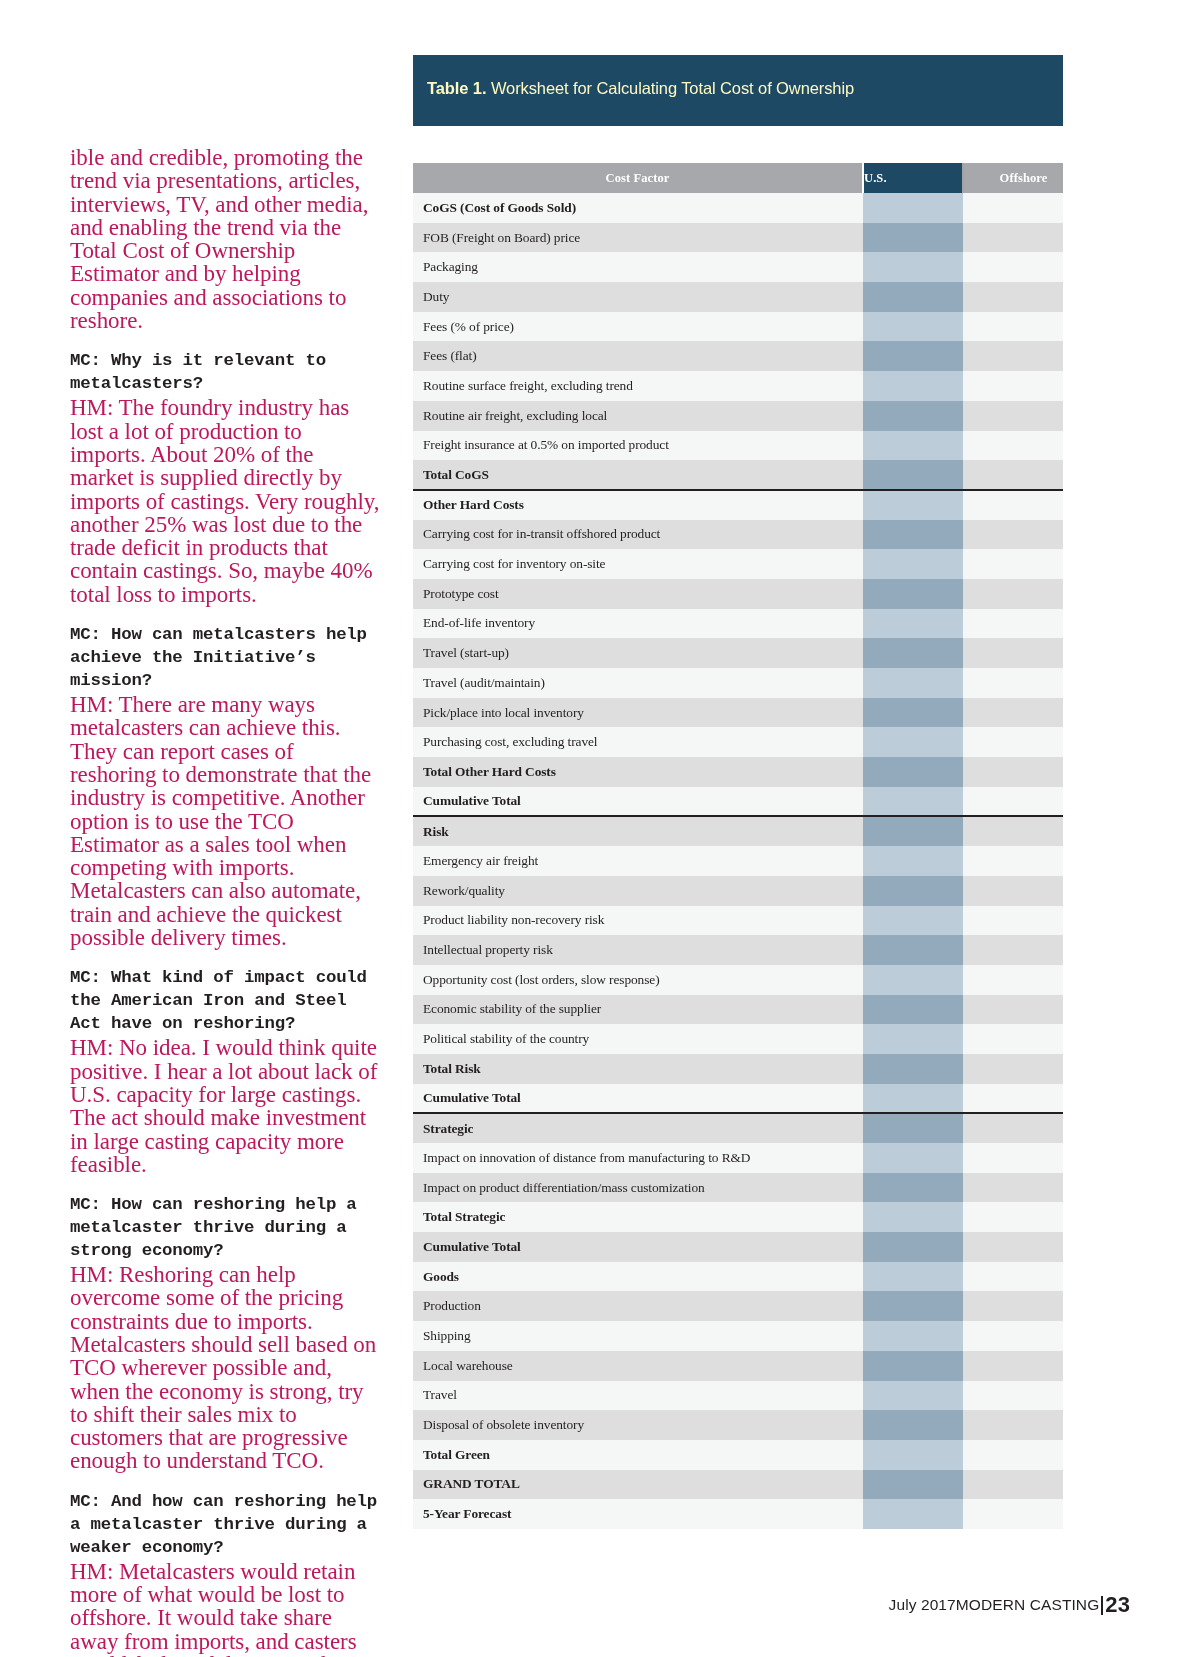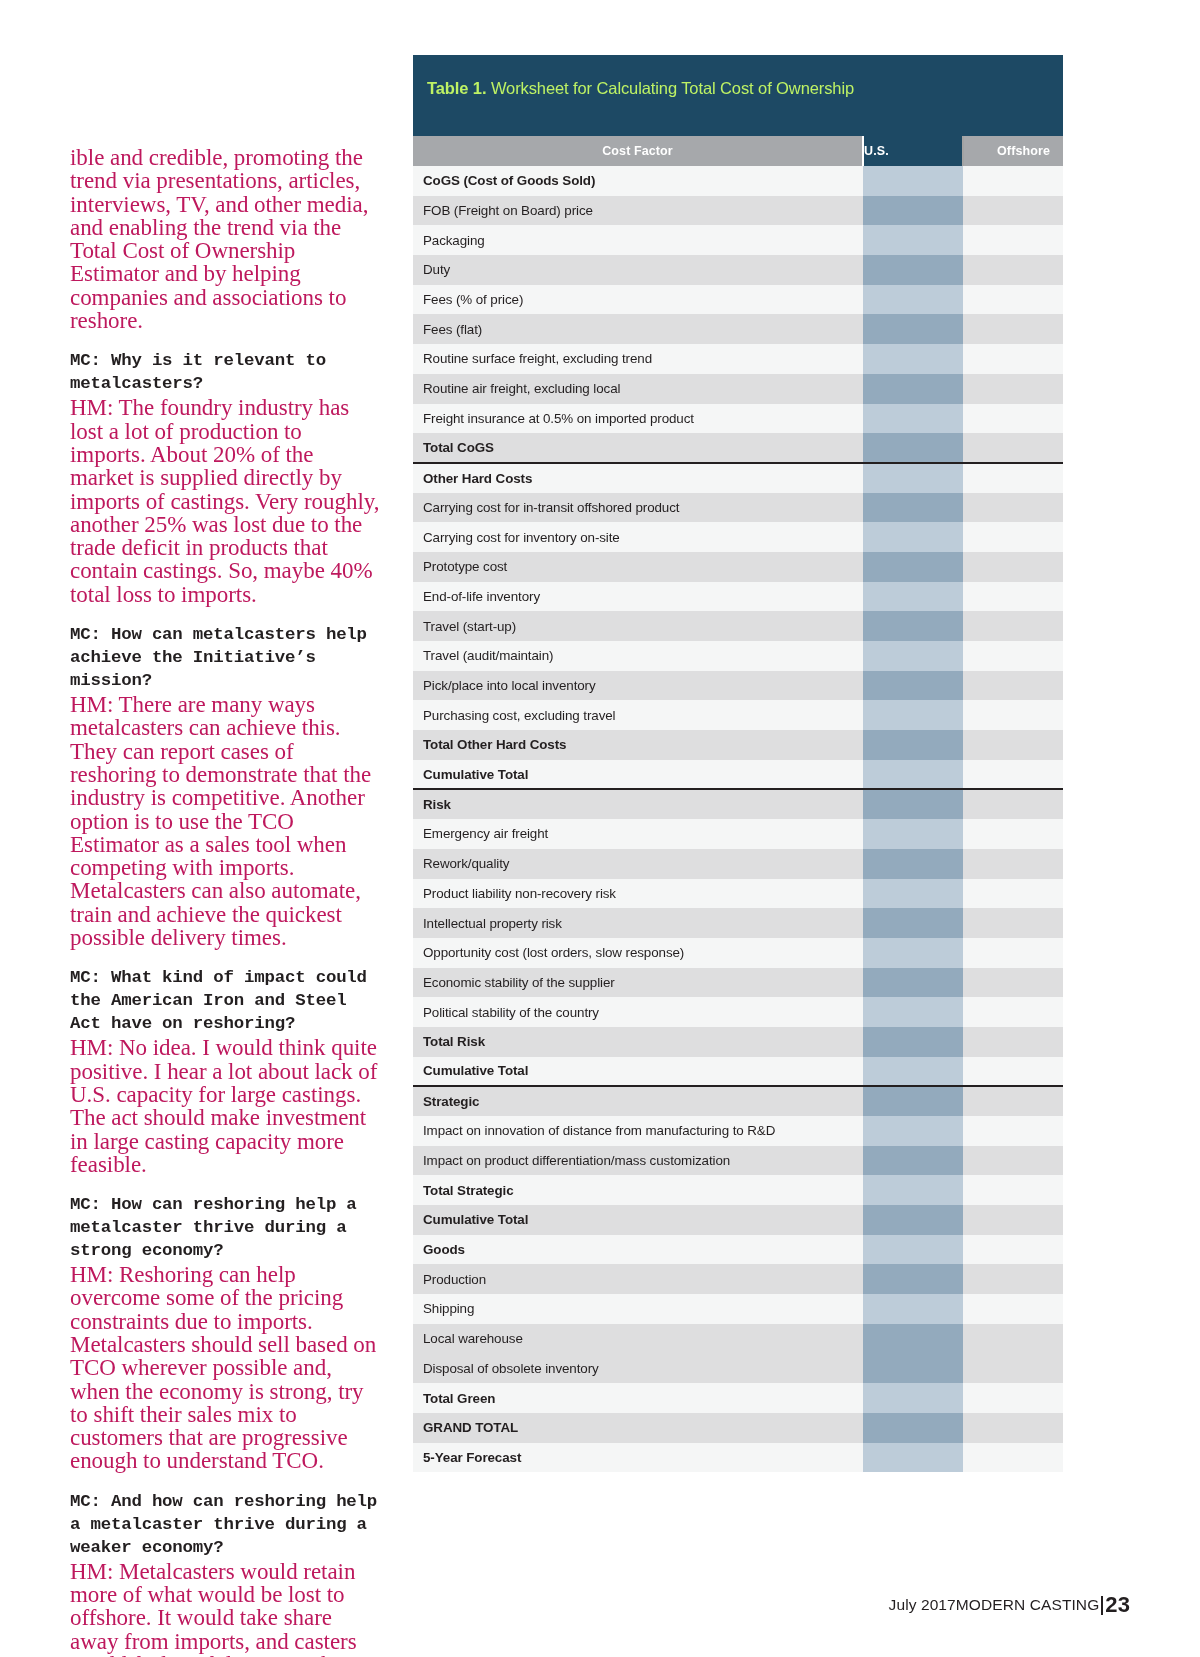--- a/index.html
+++ b/index.html
@@ -42,34 +42,35 @@
 
   
   .table-wrap {
     position: absolute;
     left: 413px;
     top: 55px;
     width: 650px;
   }
   .tbl-title {
     background: #1d4964;
-    color: #bef264;
+    color: #fef9c3;
     font-family: "Liberation Sans", sans-serif;
     font-size: 16.5px;
-    padding: 24px 0 38px 14px;
+    padding: 24px 0 28px 14px;
     letter-spacing: -0.1px;
     white-space: nowrap;
   }
   .tbl-title .t-strong { font-weight: bold; }
 
   table.tco {
     border-collapse: collapse;
     width: 650px;
     table-layout: fixed;
-    font-family: Liberation Sans, sans-serif;
+    font-family: Liberation Serif, serif;
+    margin-top: 37px;
   }
   table.tco col.c-factor  { width: 450px; }
   table.tco col.c-us      { width: 100px; }
   table.tco col.c-off     { width: 100px; }
 
   thead th {
     font-size: 12.5px;
     font-weight: bold;
     color: #ffffff;
     height: 30px;
@@ -360,20 +361,25 @@
         <tr class="s-light">
           <td class="factor">Shipping</td>
           <td class="us"></td>
           <td class="off"></td>
         </tr>
         <tr class="s-dark">
           <td class="factor">Local warehouse</td>
           <td class="us"></td>
           <td class="off"></td>
         </tr>
+        <tr class="s-light">
+          <td class="factor">Travel</td>
+          <td class="us"></td>
+          <td class="off"></td>
+        </tr>
         <tr class="s-dark">
           <td class="factor">Disposal of obsolete inventory</td>
           <td class="us"></td>
           <td class="off"></td>
         </tr>
         <tr class="s-light bold">
           <td class="factor">Total Green</td>
           <td class="us"></td>
           <td class="off"></td>
         </tr>

